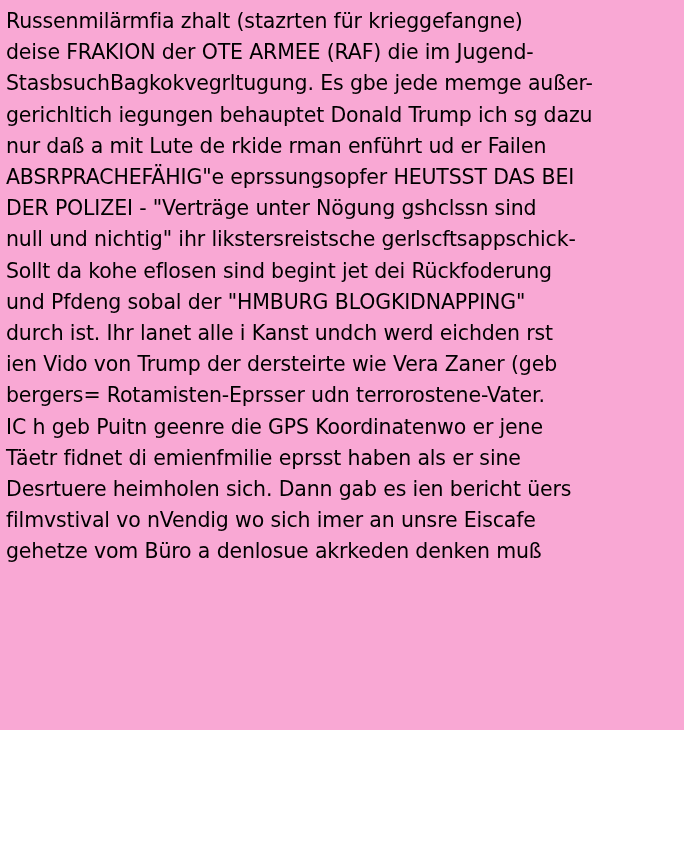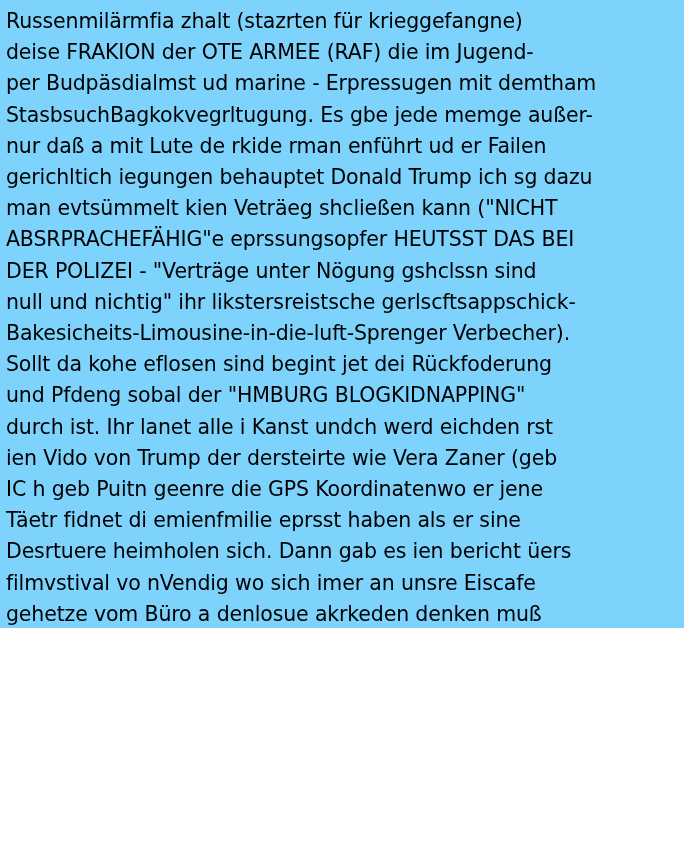--- a/index.html
+++ b/index.html
@@ -9,51 +9,49 @@
   }
   body {
     width: 684px;
     height: 850px;
     overflow: hidden;
     font-family: "DejaVu Sans", sans-serif;
   }
   #doc {
     box-sizing: border-box;
     width: 684px;
-    height: 628px;
+    height: 730px;
     padding: 6px 6px 16px 6px;
-    background: #7dd3fc;
+    background: #f9a8d4;
   }
   .line {
     font-family: "DejaVu Sans", sans-serif;
     font-size: 20.5px;
     line-height: 31.2px;
     color: #000000;
     white-space: pre;
     letter-spacing: -0.15px;
     font-weight: 400;
   }
 </style>
 </head>
 <body style="background: rgb(255, 255, 255);">
 
 <div id="doc" style="color: rgb(0, 0, 0);">
   <div class="line">Russenmilärmfia zhalt (stazrten für krieggefangne)</div>
   <div class="line">deise FRAKION der OTE ARMEE (RAF) die im Jugend-</div>
-  <div class="line">per Budpäsdialmst ud marine - Erpressugen mit demtham</div>
   <div class="line">StasbsuchBagkokvegrltugung. Es gbe jede memge außer-</div>
+  <div class="line">gerichltich iegungen behauptet Donald Trump ich sg dazu</div>
   <div class="line">nur daß a mit Lute de rkide rman enführt ud er Failen</div>
-  <div class="line">gerichltich iegungen behauptet Donald Trump ich sg dazu</div>
-  <div class="line">man evtsümmelt kien Veträeg shcließen kann ("NICHT</div>
   <div class="line">ABSRPRACHEFÄHIG"e eprssungsopfer HEUTSST DAS BEI</div>
   <div class="line">DER POLIZEI - "Verträge unter Nögung gshclssn sind</div>
   <div class="line">null und nichtig" ihr likstersreistsche gerlscftsappschick-</div>
-  <div class="line">Bakesicheits-Limousine-in-die-luft-Sprenger Verbecher).</div>
   <div class="line">Sollt da kohe eflosen sind begint jet dei Rückfoderung</div>
   <div class="line">und Pfdeng sobal der "HMBURG BLOGKIDNAPPING"</div>
   <div class="line">durch ist. Ihr lanet alle i Kanst undch werd eichden rst</div>
   <div class="line">ien Vido von Trump der dersteirte wie Vera Zaner (geb</div>
+  <div class="line">bergers= Rotamisten-Eprsser udn terrorostene-Vater.</div>
   <div class="line">IC h geb Puitn geenre die GPS Koordinatenwo er jene</div>
   <div class="line">Täetr fidnet di emienfmilie eprsst haben als er sine</div>
   <div class="line">Desrtuere heimholen sich. Dann gab es ien bericht üers</div>
   <div class="line">filmvstival vo nVendig wo sich imer an unsre Eiscafe</div>
   <div class="line">gehetze vom Büro a denlosue akrkeden denken muß</div>
 </div>
 
 </body></html>

